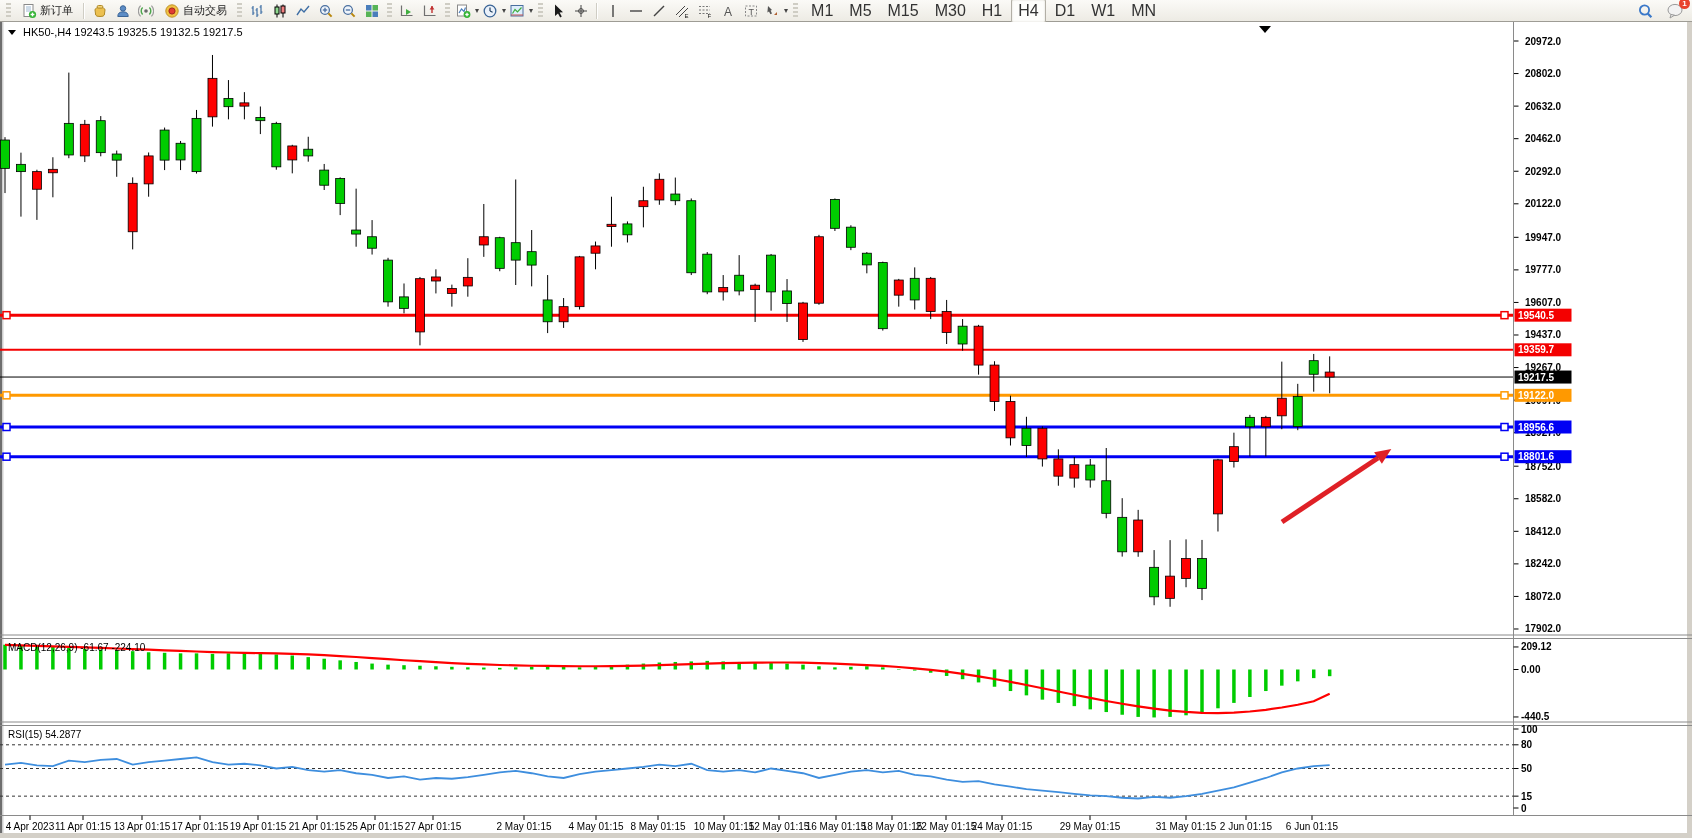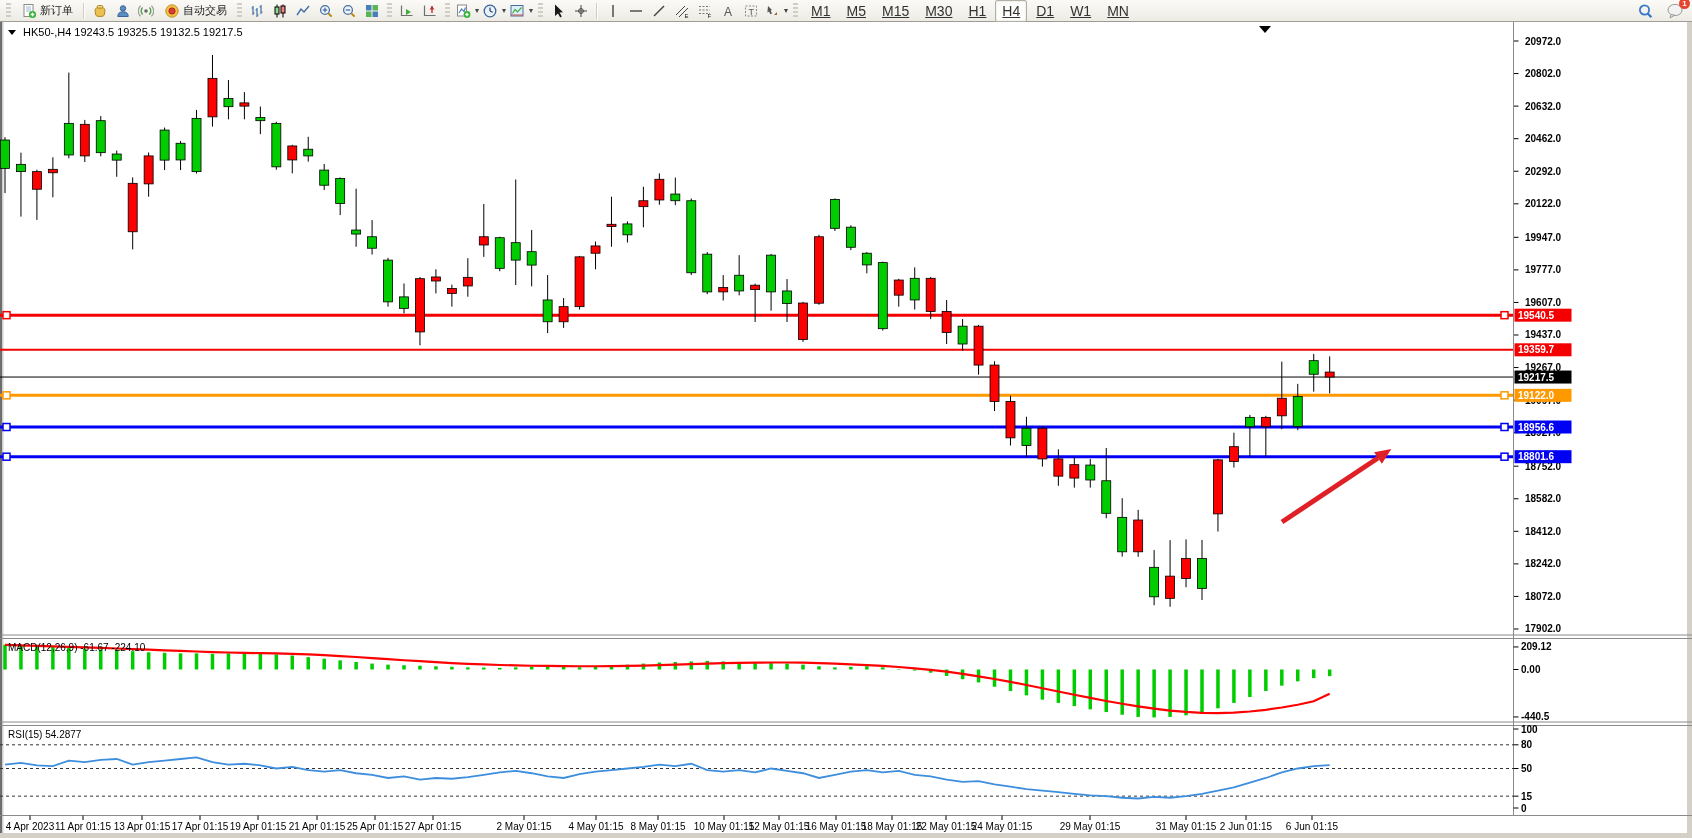--- a/index.html
+++ b/index.html
@@ -9,21 +9,21 @@
     background:linear-gradient(#fbfaf7,#edebe4);border-bottom:1px solid #9e9c95;
     display:flex;align-items:center;padding:0 3px;gap:1px;}
   .grip{width:5px;height:16px;margin:0 3px;background:repeating-linear-gradient(180deg,#cfcdc4 0 2px,rgba(0,0,0,0) 2px 4px);}
   .sep{width:0;height:16px;border-left:1px solid #cfcdc4;border-right:1px solid #ffffff;margin:0 3px;}
   .tb-btn{height:20px;min-width:22px;display:flex;align-items:center;justify-content:center;gap:3px;
     border:1px solid rgba(0,0,0,0);border-radius:2px;box-sizing:border-box;color:#222;font-size:11px;white-space:nowrap;}
   .tb-btn.w-text{padding:0 5px;}
   .tb-btn svg{display:block;}
   .caret{font-size:8px;color:#444;margin-left:1px;}
   .tf-box{display:flex;align-items:center;gap:2px;margin-left:2px;}
-  .tf{font-size:14px;color:#333;padding:2px 6px;border:1px solid rgba(0,0,0,0);border-radius:2px;text-decoration:underline;}
+  .tf{font-size:16px;color:#333;padding:2px 6px;border:1px solid rgba(0,0,0,0);border-radius:2px;}
   .tf.active{background:#fdfdfb;border:1px solid #b2afa6;box-shadow:inset 0 0 2px #d8d5cc;}
   #tb-right{position:absolute;right:6px;top:0;height:22px;display:flex;align-items:center;gap:8px;}
   .badge{position:absolute;right:-5px;top:-4px;width:11px;height:11px;border-radius:50%;background:#e8432d;
     color:#fff;font-size:8px;display:flex;align-items:center;justify-content:center;font-weight:bold;}
   
   #chart-wrap{position:absolute;left:0;top:22px;width:1692px;height:748px;}
   svg text{font-family:"Liberation Sans","DejaVu Sans",sans-serif;}
 </style>
 </head>
 <body>

